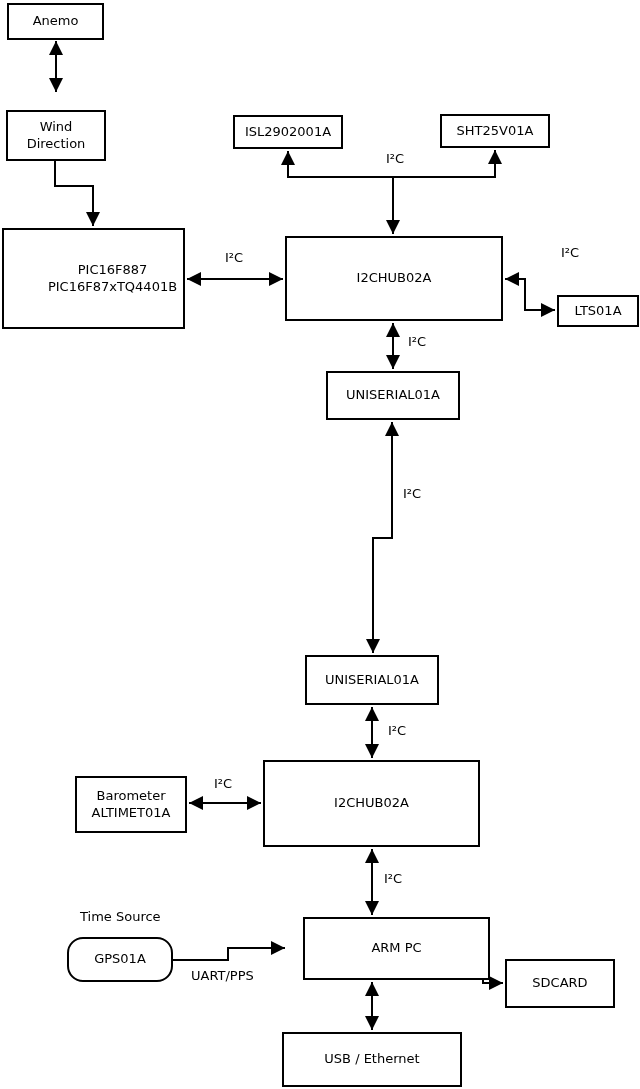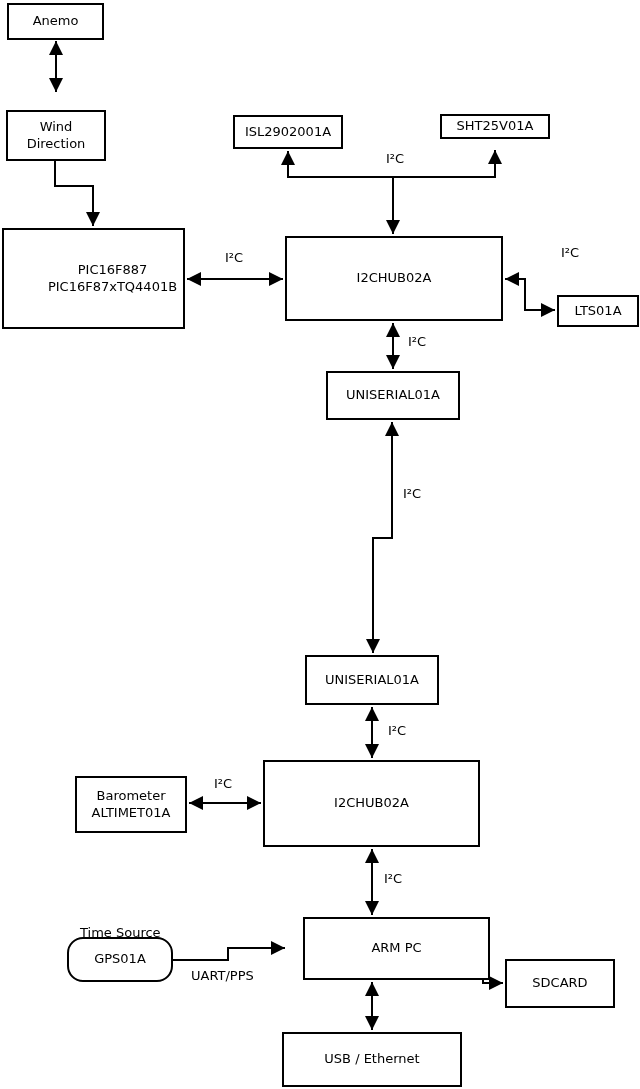--- a/index.html
+++ b/index.html
@@ -104,21 +104,21 @@
 
   <div class="node" style="left:2px; top:228px; width:183px; height:101px;padding-left:38px;">
     <span class="node-label">PIC16F887
 PIC16F87xTQ4401B</span>
   </div>
 
   <div class="node" style="left:233px; top:115px; width:110px; height:34px;">
     <span class="node-label">ISL2902001A</span>
   </div>
 
-  <div class="node" style="left:440px; top:114px; width:110px; height:25px;">
+  <div class="node" style="left:440px; top:114px; width:110px; height:34px;">
     <span class="node-label">SHT25V01A</span>
   </div>
 
   <div class="node" style="left:285px; top:236px; width:218px; height:85px;">
     <span class="node-label">I2CHUB02A</span>
   </div>
 
   <div class="node" style="left:557px; top:295px; width:82px; height:32px;">
     <span class="node-label">LTS01A</span>
   </div>
@@ -165,17 +165,17 @@
   <span class="float-label" style="left:408px; top:335px;">I²C</span>
 
   <span class="float-label" style="left:403px; top:487px;">I²C</span>
 
   <span class="float-label" style="left:388px; top:724px;">I²C</span>
 
   <span class="float-label" style="left:214px; top:777px;">I²C</span>
 
   <span class="float-label" style="left:384px; top:872px;">I²C</span>
 
-  <span class="float-label" style="left:80px; top:910px;margin-top:16px;">Time Source</span>
+  <span class="float-label" style="left:80px; top:910px;">Time Source</span>
 
   <span class="float-label" style="left:191px; top:969px;">UART/PPS</span>
 
 </div>
 
 </body></html>

